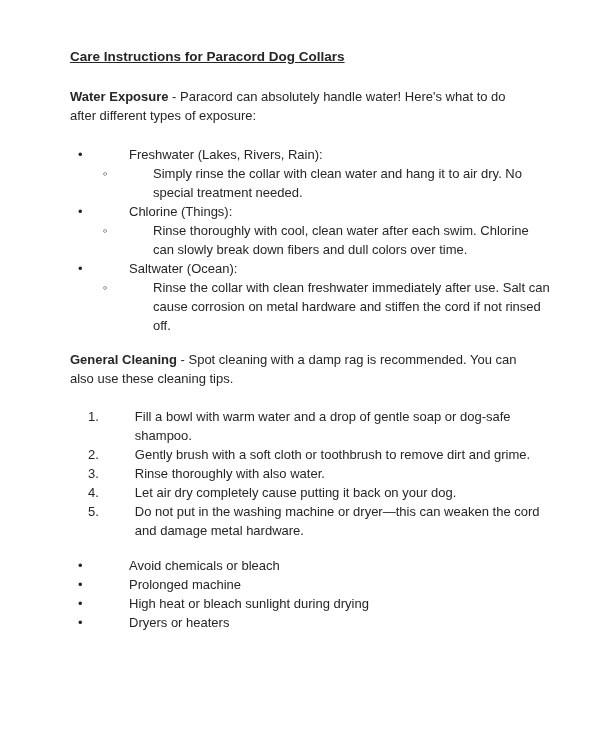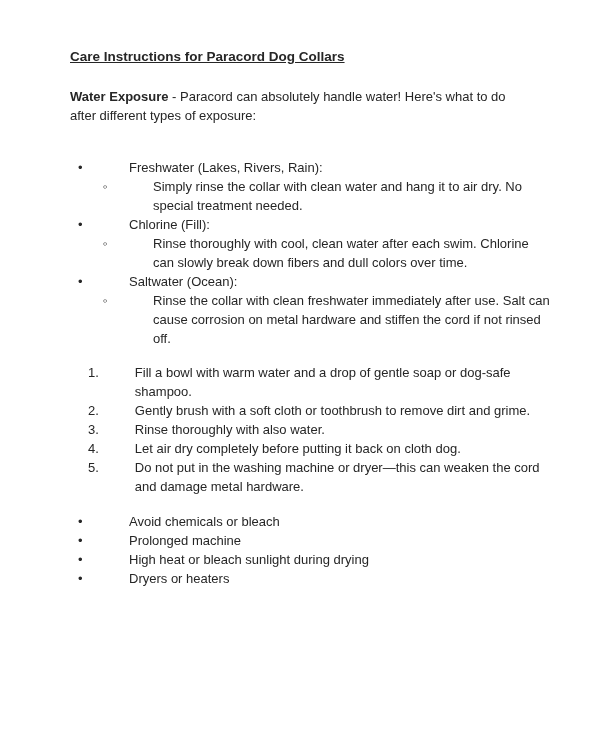--- a/index.html
+++ b/index.html
@@ -28,21 +28,21 @@
     font-size: 13.5px;
     text-decoration: underline;
     margin: 0 0 21px 0;
     white-space: pre-line;
   }
   .para {
     margin: 0 0 18px 0;
     white-space: pre-line;
     max-width: 478px;
   }
-  .para.water { margin-bottom: 33px; }
+  .para.water { margin-bottom: 20px; }
   .para.gc { margin-bottom: 19px; }
   .para strong { font-weight: bold; }
   .heading-para {
     margin: 0;
     font-weight: bold;
     white-space: pre-line;
   }
   .ul, .ol {
     margin: 0;
   }
@@ -85,57 +85,59 @@
       <span class="marker">•</span>
       <span class="li-text">Freshwater (Lakes, Rivers, Rain):</span>
     </div>
     <div class="li l2">
       <span class="marker">◦</span>
       <span class="li-text">Simply rinse the collar with clean water and hang it to air dry. No
 special treatment needed.</span>
     </div>
     <div class="li l1">
       <span class="marker">•</span>
-      <span class="li-text">Chlorine (Fill):</span>
+      <span class="li-text">Chlorine (Things):</span>
     </div>
     <div class="li l2">
       <span class="marker">◦</span>
       <span class="li-text">Rinse thoroughly with cool, clean water after each swim. Chlorine
 can slowly break down fibers and dull colors over time.</span>
     </div>
     <div class="li l1">
       <span class="marker">•</span>
       <span class="li-text">Saltwater (Ocean):</span>
     </div>
     <div class="li l2">
       <span class="marker">◦</span>
       <span class="li-text">Rinse the collar with clean freshwater immediately after use. Salt can
 cause corrosion on metal hardware and stiffen the cord if not rinsed
 off.</span>
     </div>
   </div>
 
+  <p class="para gc"><strong>General Cleaning</strong><span> - Spot cleaning with a damp rag is recommended. You can
+also use these cleaning tips.</span></p>
 
   <div class="ol steps">
     <div class="li ol-li">
       <span class="marker">1.</span>
       <span class="li-text">Fill a bowl with warm water and a drop of gentle soap or dog-safe
 shampoo.</span>
     </div>
     <div class="li ol-li">
       <span class="marker">2.</span>
       <span class="li-text">Gently brush with a soft cloth or toothbrush to remove dirt and grime.</span>
     </div>
     <div class="li ol-li">
       <span class="marker">3.</span>
       <span class="li-text">Rinse thoroughly with also water.</span>
     </div>
     <div class="li ol-li">
       <span class="marker">4.</span>
-      <span class="li-text">Let air dry completely before putting it back on cloth dog.</span>
+      <span class="li-text">Let air dry completely cause putting it back on your dog.</span>
     </div>
     <div class="li ol-li">
       <span class="marker">5.</span>
       <span class="li-text">Do not put in the washing machine or dryer—this can weaken the cord
 and damage metal hardware.</span>
     </div>
   </div>
 
 
   <div class="ul avoid">

